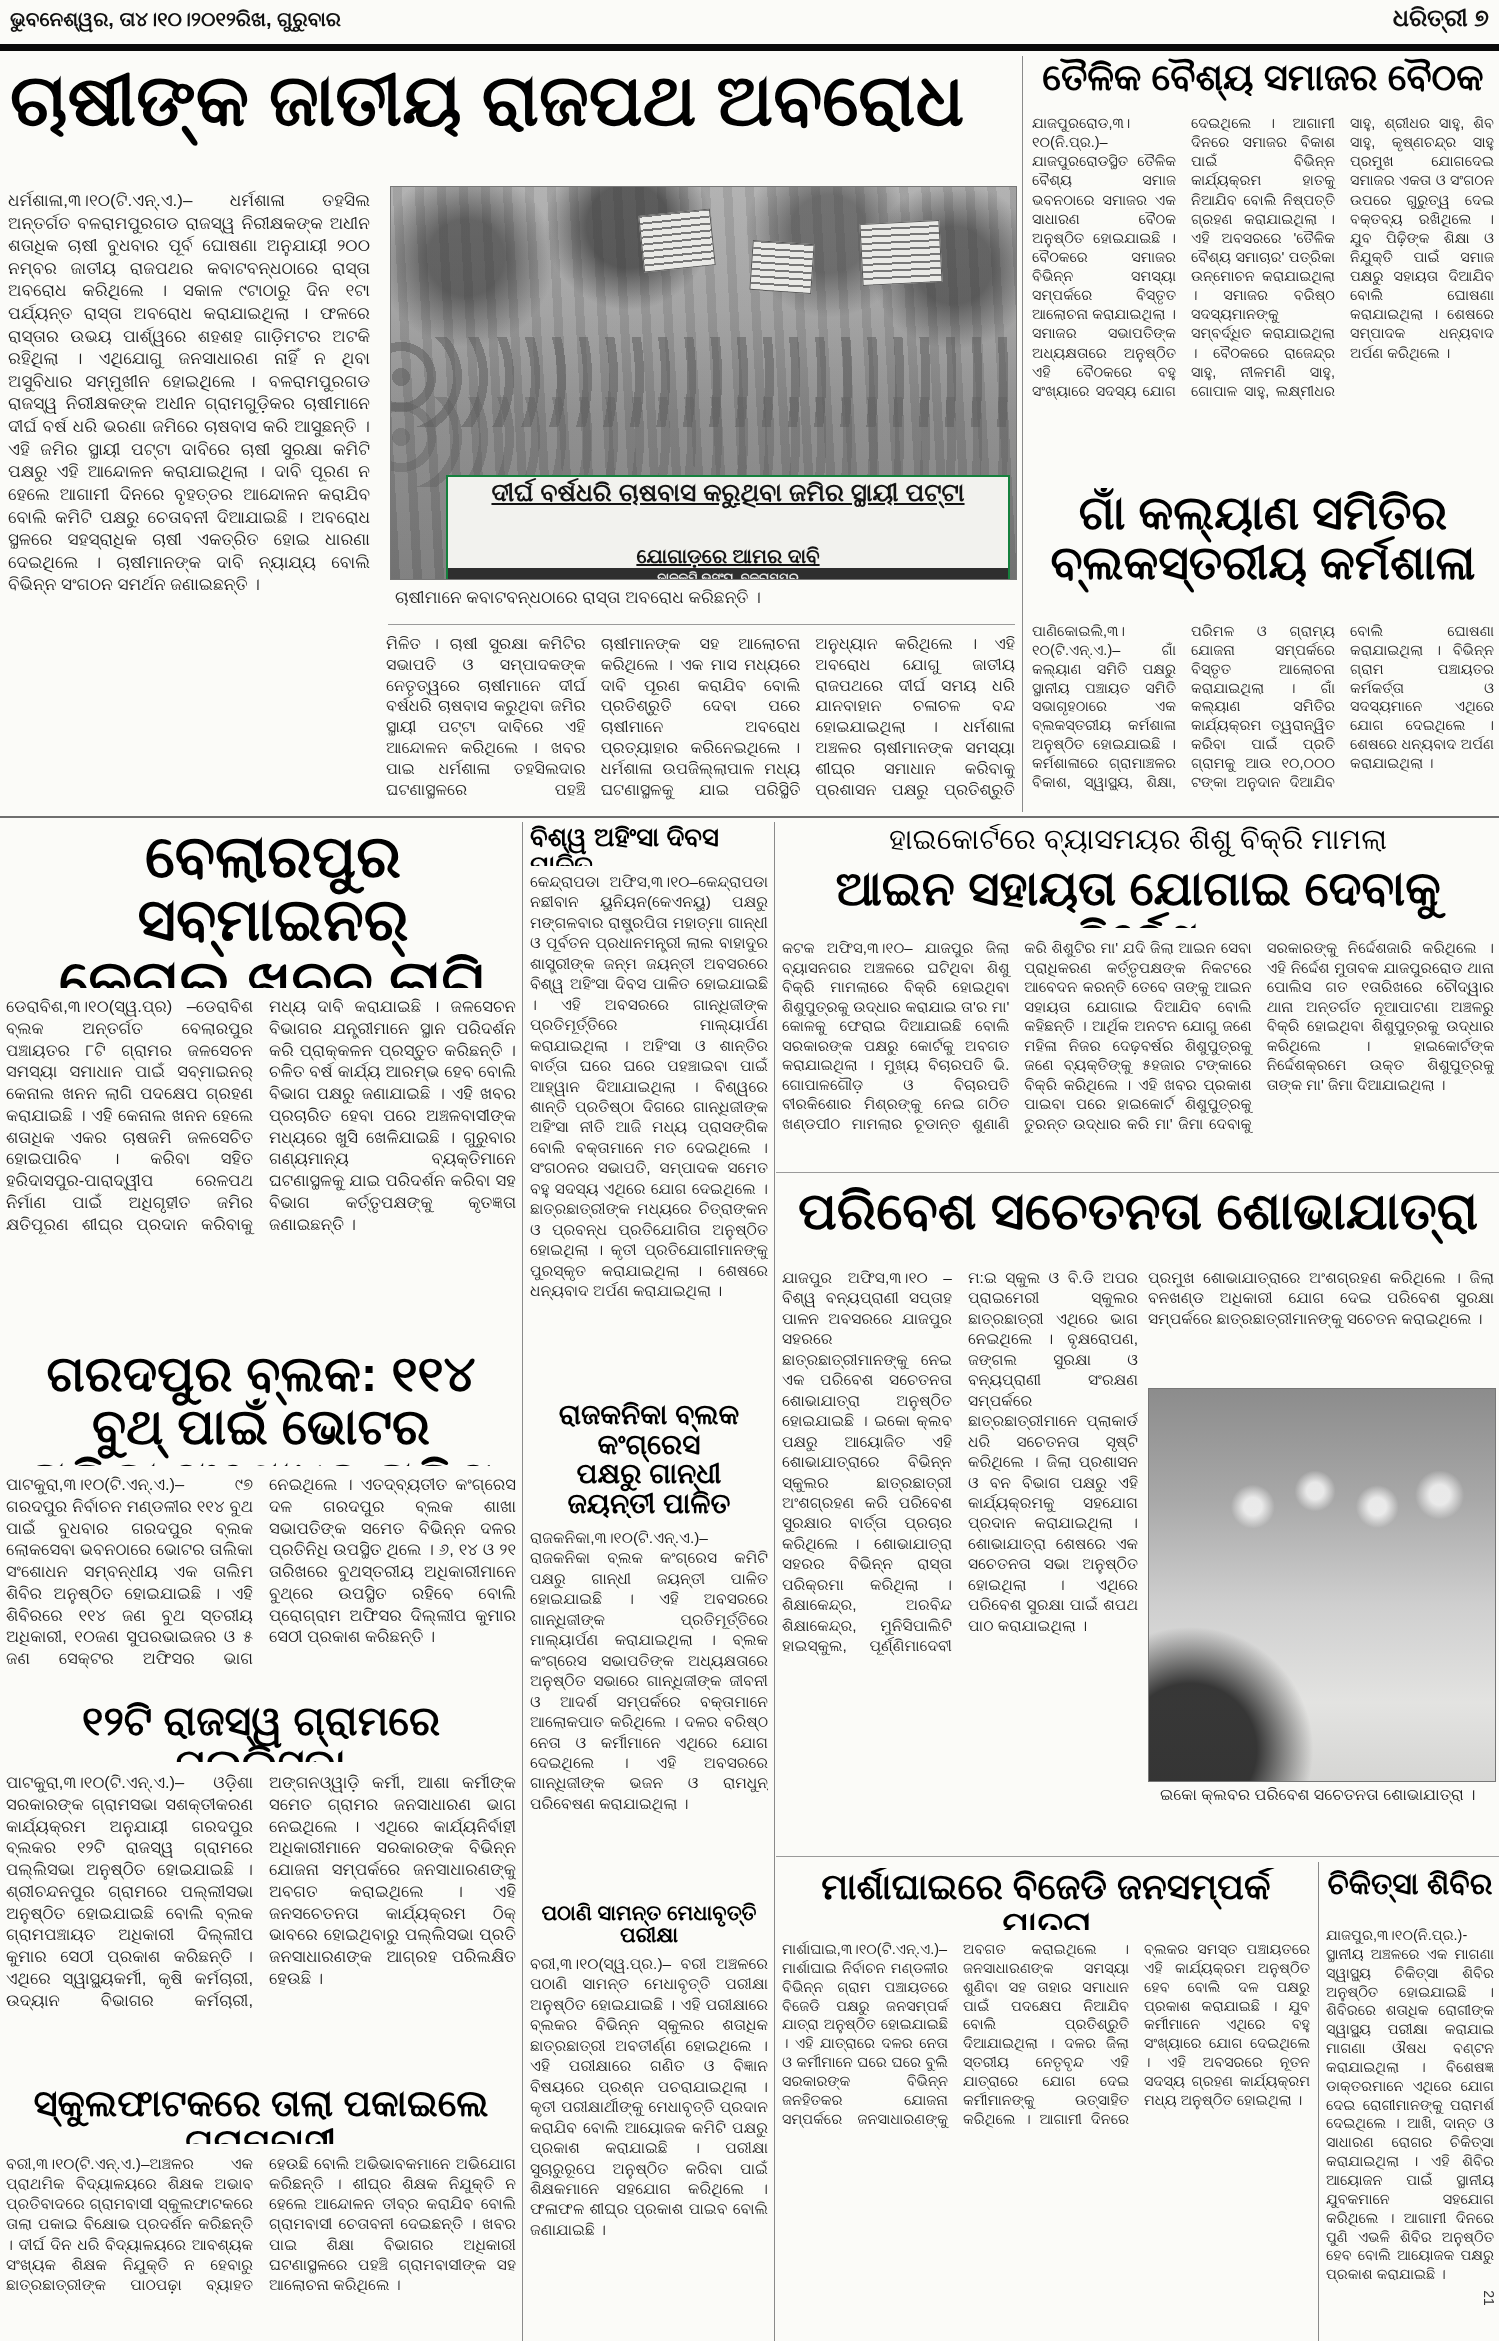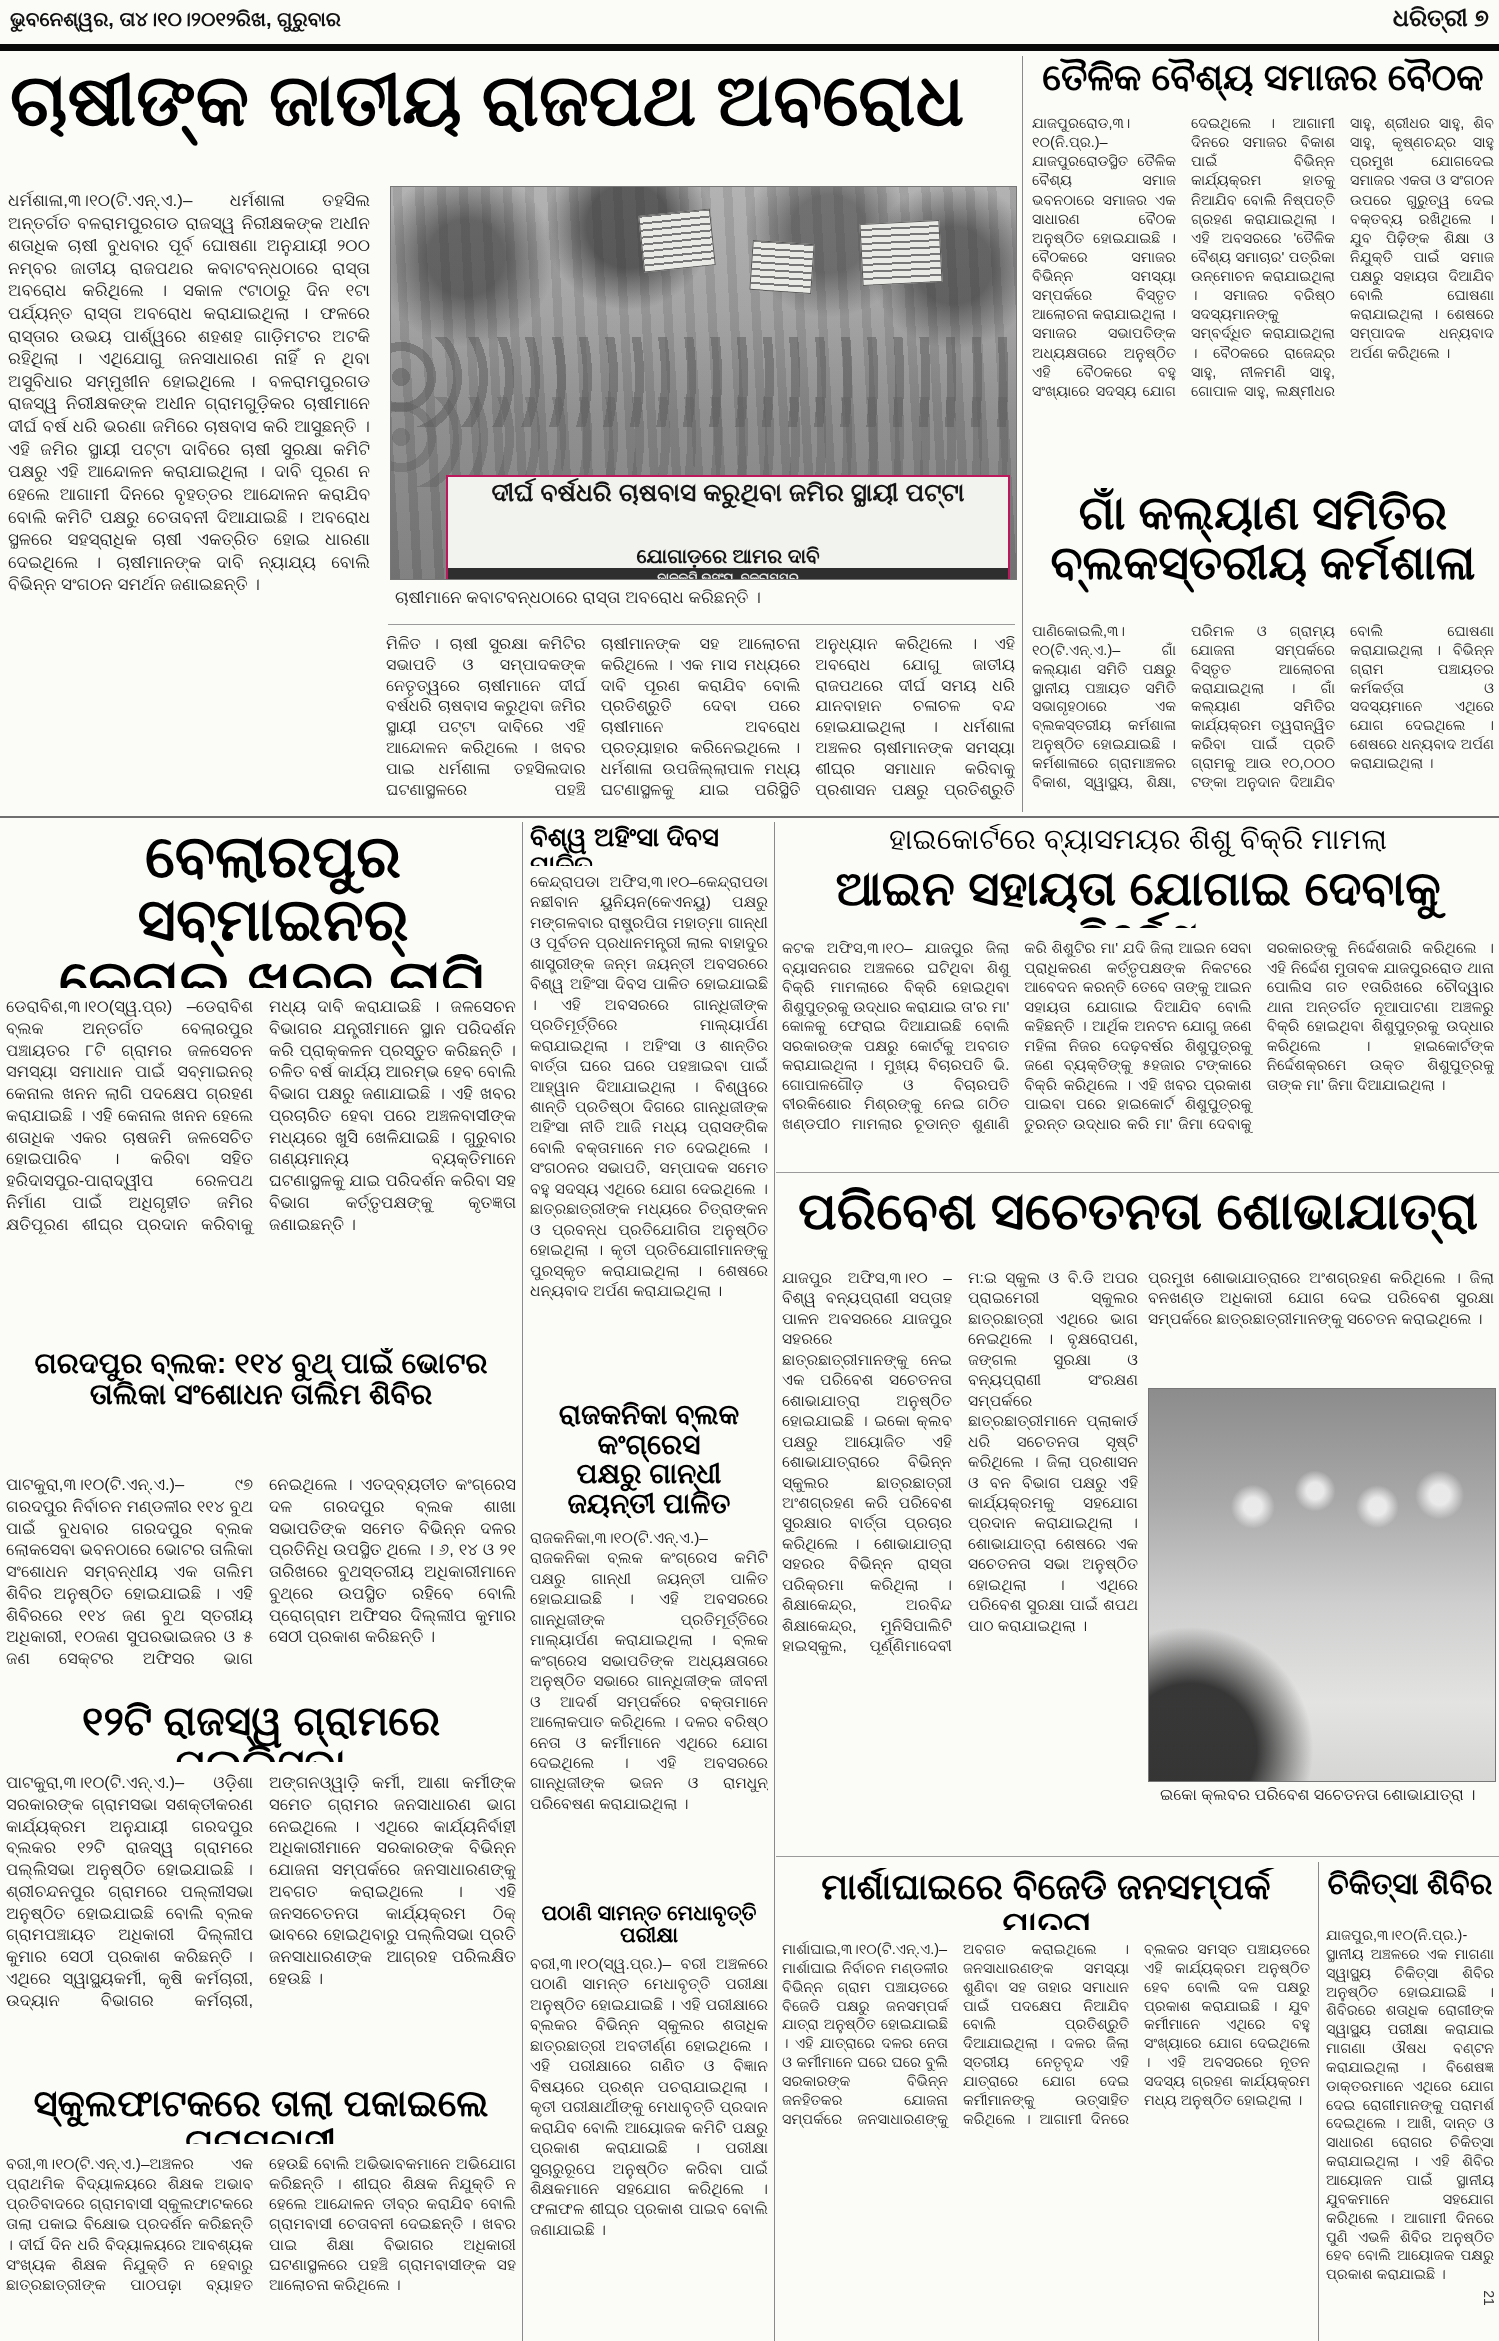--- a/index.html
+++ b/index.html
@@ -30,22 +30,22 @@
       radial-gradient(circle at 12% 18%, rgba(40,40,40,.55) 0 6%, rgba(40,40,40,0) 14%),
       radial-gradient(circle at 38% 10%, rgba(35,35,35,.6) 0 8%, rgba(35,35,35,0) 16%),
       radial-gradient(circle at 70% 12%, rgba(50,50,50,.5) 0 7%, rgba(50,50,50,0) 15%),
       radial-gradient(circle at 90% 20%, rgba(30,30,30,.5) 0 6%, rgba(30,30,30,0) 13%),
       repeating-linear-gradient(87deg, rgba(60,60,60,.18) 0 9px, rgba(150,150,150,.18) 9px 22px),
       linear-gradient(180deg,#b9b9b9 0%,#a7a7a7 32%,#8f8f8f 58%,#7d7d7d 100%);}
   .placard{position:absolute;background:#e9e9e6;border:1px solid #555;
     background-image:repeating-linear-gradient(0deg,transparent 0 5px,#777 5px 7px);}
   .heads{position:absolute;left:0;right:0;height:90px;
     background:repeating-radial-gradient(circle at 10px 40px, #5e5e5e 0 9px, rgba(0,0,0,0) 9px 26px);opacity:.55;}
-  .banner{position:absolute;background:#f2f2ee;border:2px solid #be185d;color:#141414;
-    font-weight:bold;text-align:center;overflow:hidden;}
+  .banner{position:absolute;background:#f2f2ee;border:2px solid #15803d;color:#141414;
+    font-weight:bold;text-align:center;overflow:hidden;text-decoration:underline;}
   .banner .l1{font-size:25px;line-height:1.25;}
   .banner .l2{font-size:20px;line-height:1.2;margin-top:36px;}
   .banner .l3{font-size:13px;background:#2e2e2e;color:#eee;line-height:1.5;}
   .photo2-base{position:absolute;inset:0;
     background:
       radial-gradient(circle at 12% 92%, rgba(25,25,25,.85) 0 14%, rgba(25,25,25,0) 26%),
       radial-gradient(circle at 30% 30%, rgba(250,250,250,.8) 0 2.5%, rgba(250,250,250,0) 6%),
       radial-gradient(circle at 48% 26%, rgba(250,250,250,.8) 0 2.5%, rgba(250,250,250,0) 6%),
       radial-gradient(circle at 66% 30%, rgba(250,250,250,.8) 0 2.5%, rgba(250,250,250,0) 6%),
       radial-gradient(circle at 84% 27%, rgba(250,250,250,.8) 0 2.5%, rgba(250,250,250,0) 6%),
@@ -134,21 +134,21 @@
     <div class="body-text cols2" style="font-size:15.5px;line-height:1.32;">ଯାଜପୁର ଅଫିସ,୩।୧୦ –ବିଶ୍ୱ ବନ୍ୟପ୍ରାଣୀ ସପ୍ତାହ ପାଳନ ଅବସରରେ ଯାଜପୁର ସହରରେ ଛାତ୍ରଛାତ୍ରୀମାନଙ୍କୁ ନେଇ ଏକ ପରିବେଶ ସଚେତନତା ଶୋଭାଯାତ୍ରା ଅନୁଷ୍ଠିତ ହୋଇଯାଇଛି । ଇକୋ କ୍ଲବ ପକ୍ଷରୁ ଆୟୋଜିତ ଏହି ଶୋଭାଯାତ୍ରାରେ ବିଭିନ୍ନ ସ୍କୁଲର ଛାତ୍ରଛାତ୍ରୀ ଅଂଶଗ୍ରହଣ କରି ପରିବେଶ ସୁରକ୍ଷାର ବାର୍ତ୍ତା ପ୍ରଚାର କରିଥିଲେ । ଶୋଭାଯାତ୍ରା ସହରର ବିଭିନ୍ନ ରାସ୍ତା ପରିକ୍ରମା କରିଥିଲା । ଶିକ୍ଷାକେନ୍ଦ୍ର, ଅରବିନ୍ଦ ଶିକ୍ଷାକେନ୍ଦ୍ର, ମୁନିସିପାଲିଟି ହାଇସ୍କୁଲ, ପୂର୍ଣ୍ଣିମାଦେବୀ ମ:ଇ ସ୍କୁଲ ଓ ବି.ଡି ଅପର ପ୍ରାଇମେରୀ ସ୍କୁଲର ଛାତ୍ରଛାତ୍ରୀ ଏଥିରେ ଭାଗ ନେଇଥିଲେ । ବୃକ୍ଷରୋପଣ, ଜଙ୍ଗଲ ସୁରକ୍ଷା ଓ ବନ୍ୟପ୍ରାଣୀ ସଂରକ୍ଷଣ ସମ୍ପର୍କରେ ଛାତ୍ରଛାତ୍ରୀମାନେ ପ୍ଲାକାର୍ଡ ଧରି ସଚେତନତା ସୃଷ୍ଟି କରିଥିଲେ । ଜିଲା ପ୍ରଶାସନ ଓ ବନ ବିଭାଗ ପକ୍ଷରୁ ଏହି କାର୍ଯ୍ୟକ୍ରମକୁ ସହଯୋଗ ପ୍ରଦାନ କରାଯାଇଥିଲା । ଶୋଭାଯାତ୍ରା ଶେଷରେ ଏକ ସଚେତନତା ସଭା ଅନୁଷ୍ଠିତ ହୋଇଥିଲା । ଏଥିରେ ପରିବେଶ ସୁରକ୍ଷା ପାଇଁ ଶପଥ ପାଠ କରାଯାଇଥିଲା ।</div>
   </div>
   <div class="abs" style="left:1148px;top:1268px;width:346px;height:112px;">
     <div class="body-text" style="font-size:15.5px;line-height:1.32;">ପ୍ରମୁଖ ଶୋଭାଯାତ୍ରାରେ ଅଂଶଗ୍ରହଣ କରିଥିଲେ । ଜିଲା ବନଖଣ୍ଡ ଅଧିକାରୀ ଯୋଗ ଦେଇ ପରିବେଶ ସୁରକ୍ଷା ସମ୍ପର୍କରେ ଛାତ୍ରଛାତ୍ରୀମାନଙ୍କୁ ସଚେତନ କରାଇଥିଲେ ।</div>
   </div>
   <div class="abs photo" style="left:1148px;top:1388px;width:346px;height:392px;">
     <div class="photo2-base"></div>
   </div>
   <div class="abs caption" style="left:1160px;top:1786px;width:334px;height:30px;font-size:16px;">ଇକୋ କ୍ଲବର ପରିବେଶ ସଚେତନତା ଶୋଭାଯାତ୍ରା ।</div>
 
-  <div class="abs hl" style="left:6px;top:1348px;width:510px;height:118px;font-size:29px;">
+  <div class="abs hl" style="left:6px;top:1348px;width:510px;height:118px;font-size:50px;">
     <div>ଗରଦପୁର ବ୍ଲକ: ୧୧୪ ବୁଥ୍ ପାଇଁ ଭୋଟର</div>
     <div>ତାଲିକା ସଂଶୋଧନ ତାଲିମ ଶିବିର</div>
   </div>
   <div class="abs" style="left:6px;top:1474px;width:510px;height:216px;">
     <div class="body-text cols2" style="font-size:16.5px;line-height:1.32;">ପାଟକୁରା,୩।୧୦(ଟି.ଏନ୍.ଏ.)– ୯୭ ଗରଦପୁର ନିର୍ବାଚନ ମଣ୍ଡଳୀର ୧୧୪ ବୁଥ ପାଇଁ ବୁଧବାର ଗରଦପୁର ବ୍ଲକ ଲୋକସେବା ଭବନଠାରେ ଭୋଟର ତାଲିକା ସଂଶୋଧନ ସମ୍ବନ୍ଧୀୟ ଏକ ତାଲିମ ଶିବିର ଅନୁଷ୍ଠିତ ହୋଇଯାଇଛି । ଏହି ଶିବିରରେ ୧୧୪ ଜଣ ବୁଥ ସ୍ତରୀୟ ଅଧିକାରୀ, ୧୦ଜଣ ସୁପରଭାଇଜର ଓ ୫ ଜଣ ସେକ୍ଟର ଅଫିସର ଭାଗ ନେଇଥିଲେ । ଏତଦ୍‌ବ୍ୟତୀତ କଂଗ୍ରେସ ଦଳ ଗରଦପୁର ବ୍ଲକ ଶାଖା ସଭାପତିଙ୍କ ସମେତ ବିଭିନ୍ନ ଦଳର ପ୍ରତିନିଧି ଉପସ୍ଥିତ ଥିଲେ । ୬, ୧୪ ଓ ୨୧ ତାରିଖରେ ବୁଥସ୍ତରୀୟ ଅଧିକାରୀମାନେ ବୁଥ୍‌ରେ ଉପସ୍ଥିତ ରହିବେ ବୋଲି ପ୍ରୋଗ୍ରାମ ଅଫିସର ଦିଲ୍ଲୀପ କୁମାର ସେଠୀ ପ୍ରକାଶ କରିଛନ୍ତି ।</div>
   </div>
 
   <div class="abs hl" style="left:6px;top:1700px;width:510px;height:62px;font-size:41px;">୧୨ଟି ରାଜସ୍ୱ ଗ୍ରାମରେ ପଲ୍ଲିସଭା</div>
   <div class="abs" style="left:6px;top:1772px;width:510px;height:294px;">
     <div class="body-text cols2" style="font-size:16.5px;line-height:1.32;">ପାଟକୁରା,୩।୧୦(ଟି.ଏନ୍.ଏ.)– ଓଡ଼ିଶା ସରକାରଙ୍କ ଗ୍ରାମସଭା ସଶକ୍ତୀକରଣ କାର୍ଯ୍ୟକ୍ରମ ଅନୁଯାୟୀ ଗରଦପୁର ବ୍ଲକର ୧୨ଟି ରାଜସ୍ୱ ଗ୍ରାମରେ ପଲ୍ଲିସଭା ଅନୁଷ୍ଠିତ ହୋଇଯାଇଛି । ଶ୍ରୀଚନ୍ଦନପୁର ଗ୍ରାମରେ ପଲ୍ଲୀସଭା ଅନୁଷ୍ଠିତ ହୋଇଯାଇଛି ବୋଲି ବ୍ଲକ ଗ୍ରାମପଞ୍ଚାୟତ ଅଧିକାରୀ ଦିଲ୍ଲୀପ କୁମାର ସେଠୀ ପ୍ରକାଶ କରିଛନ୍ତି । ଏଥିରେ ସ୍ୱାସ୍ଥ୍ୟକର୍ମୀ, କୃଷି କର୍ମଚାରୀ, ଉଦ୍ୟାନ ବିଭାଗର କର୍ମଚାରୀ, ଅଙ୍ଗନଓ୍ୱାଡ଼ି କର୍ମୀ, ଆଶା କର୍ମୀଙ୍କ ସମେତ ଗ୍ରାମର ଜନସାଧାରଣ ଭାଗ ନେଇଥିଲେ । ଏଥିରେ କାର୍ଯ୍ୟନିର୍ବାହୀ ଅଧିକାରୀମାନେ ସରକାରଙ୍କ ବିଭିନ୍ନ ଯୋଜନା ସମ୍ପର୍କରେ ଜନସାଧାରଣଙ୍କୁ ଅବଗତ କରାଇଥିଲେ । ଏହି ଜନସଚେତନତା କାର୍ଯ୍ୟକ୍ରମ ଠିକ୍ ଭାବରେ ହୋଇଥିବାରୁ ପଲ୍ଲିସଭା ପ୍ରତି ଜନସାଧାରଣଙ୍କ ଆଗ୍ରହ ପରିଲକ୍ଷିତ ହେଉଛି ।</div>

